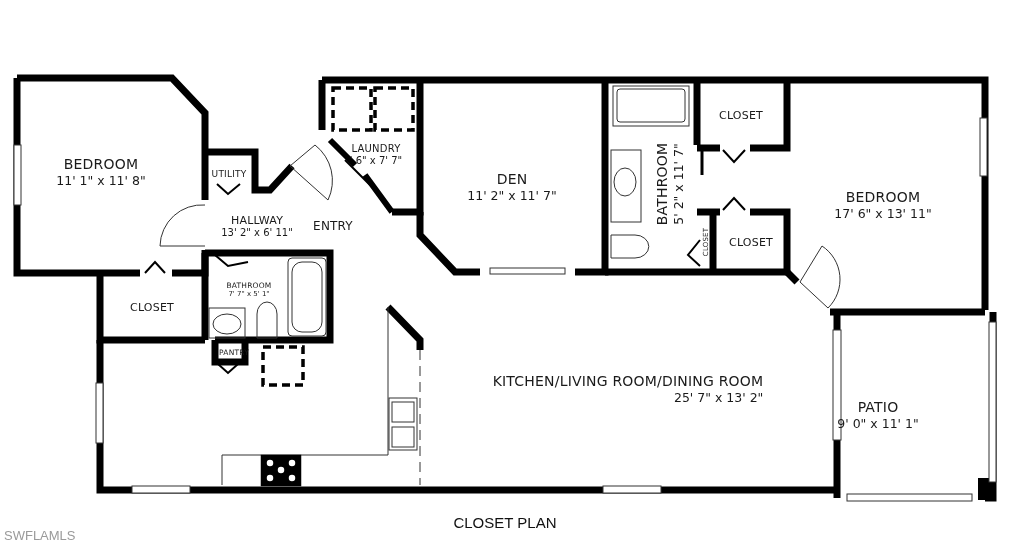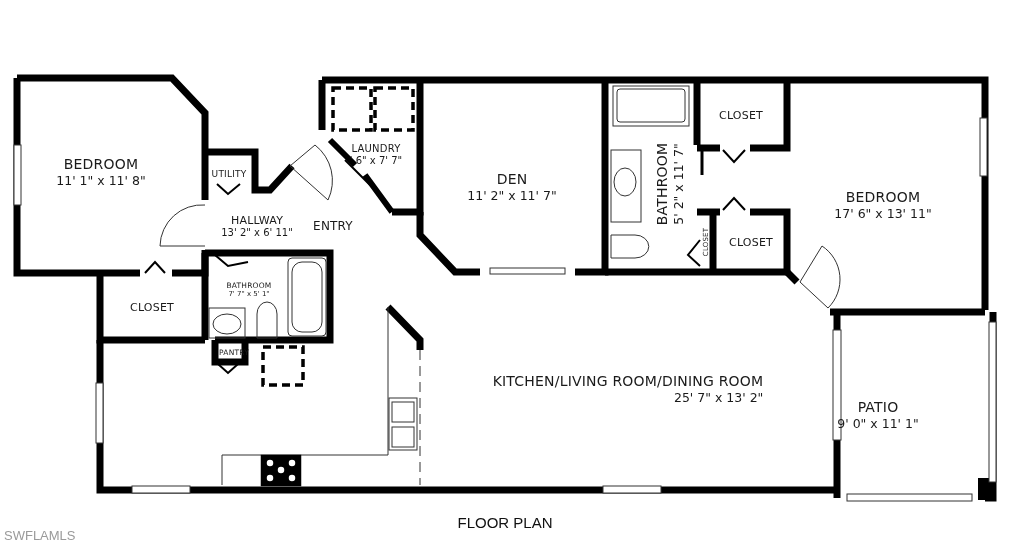--- a/index.html
+++ b/index.html
@@ -178,14 +178,14 @@
 </div>
 <div class="lbl" style="left:628px;top:389px;text-align:right;">
   <span class="n">KITCHEN/LIVING ROOM/DINING ROOM</span>
   <span class="d">25' 7" x 13' 2"</span>
 </div>
 <div class="lbl" style="left:878px;top:415px;">
   <span class="n">PATIO</span>
   <span class="d">9' 0" x 11' 1"</span>
 </div>
 
-<div class="title">FLOOR PLAN</div>
+<div class="title">CLOSET PLAN</div>
 <div class="wm">SWFLAMLS</div>
 
 </body></html>

